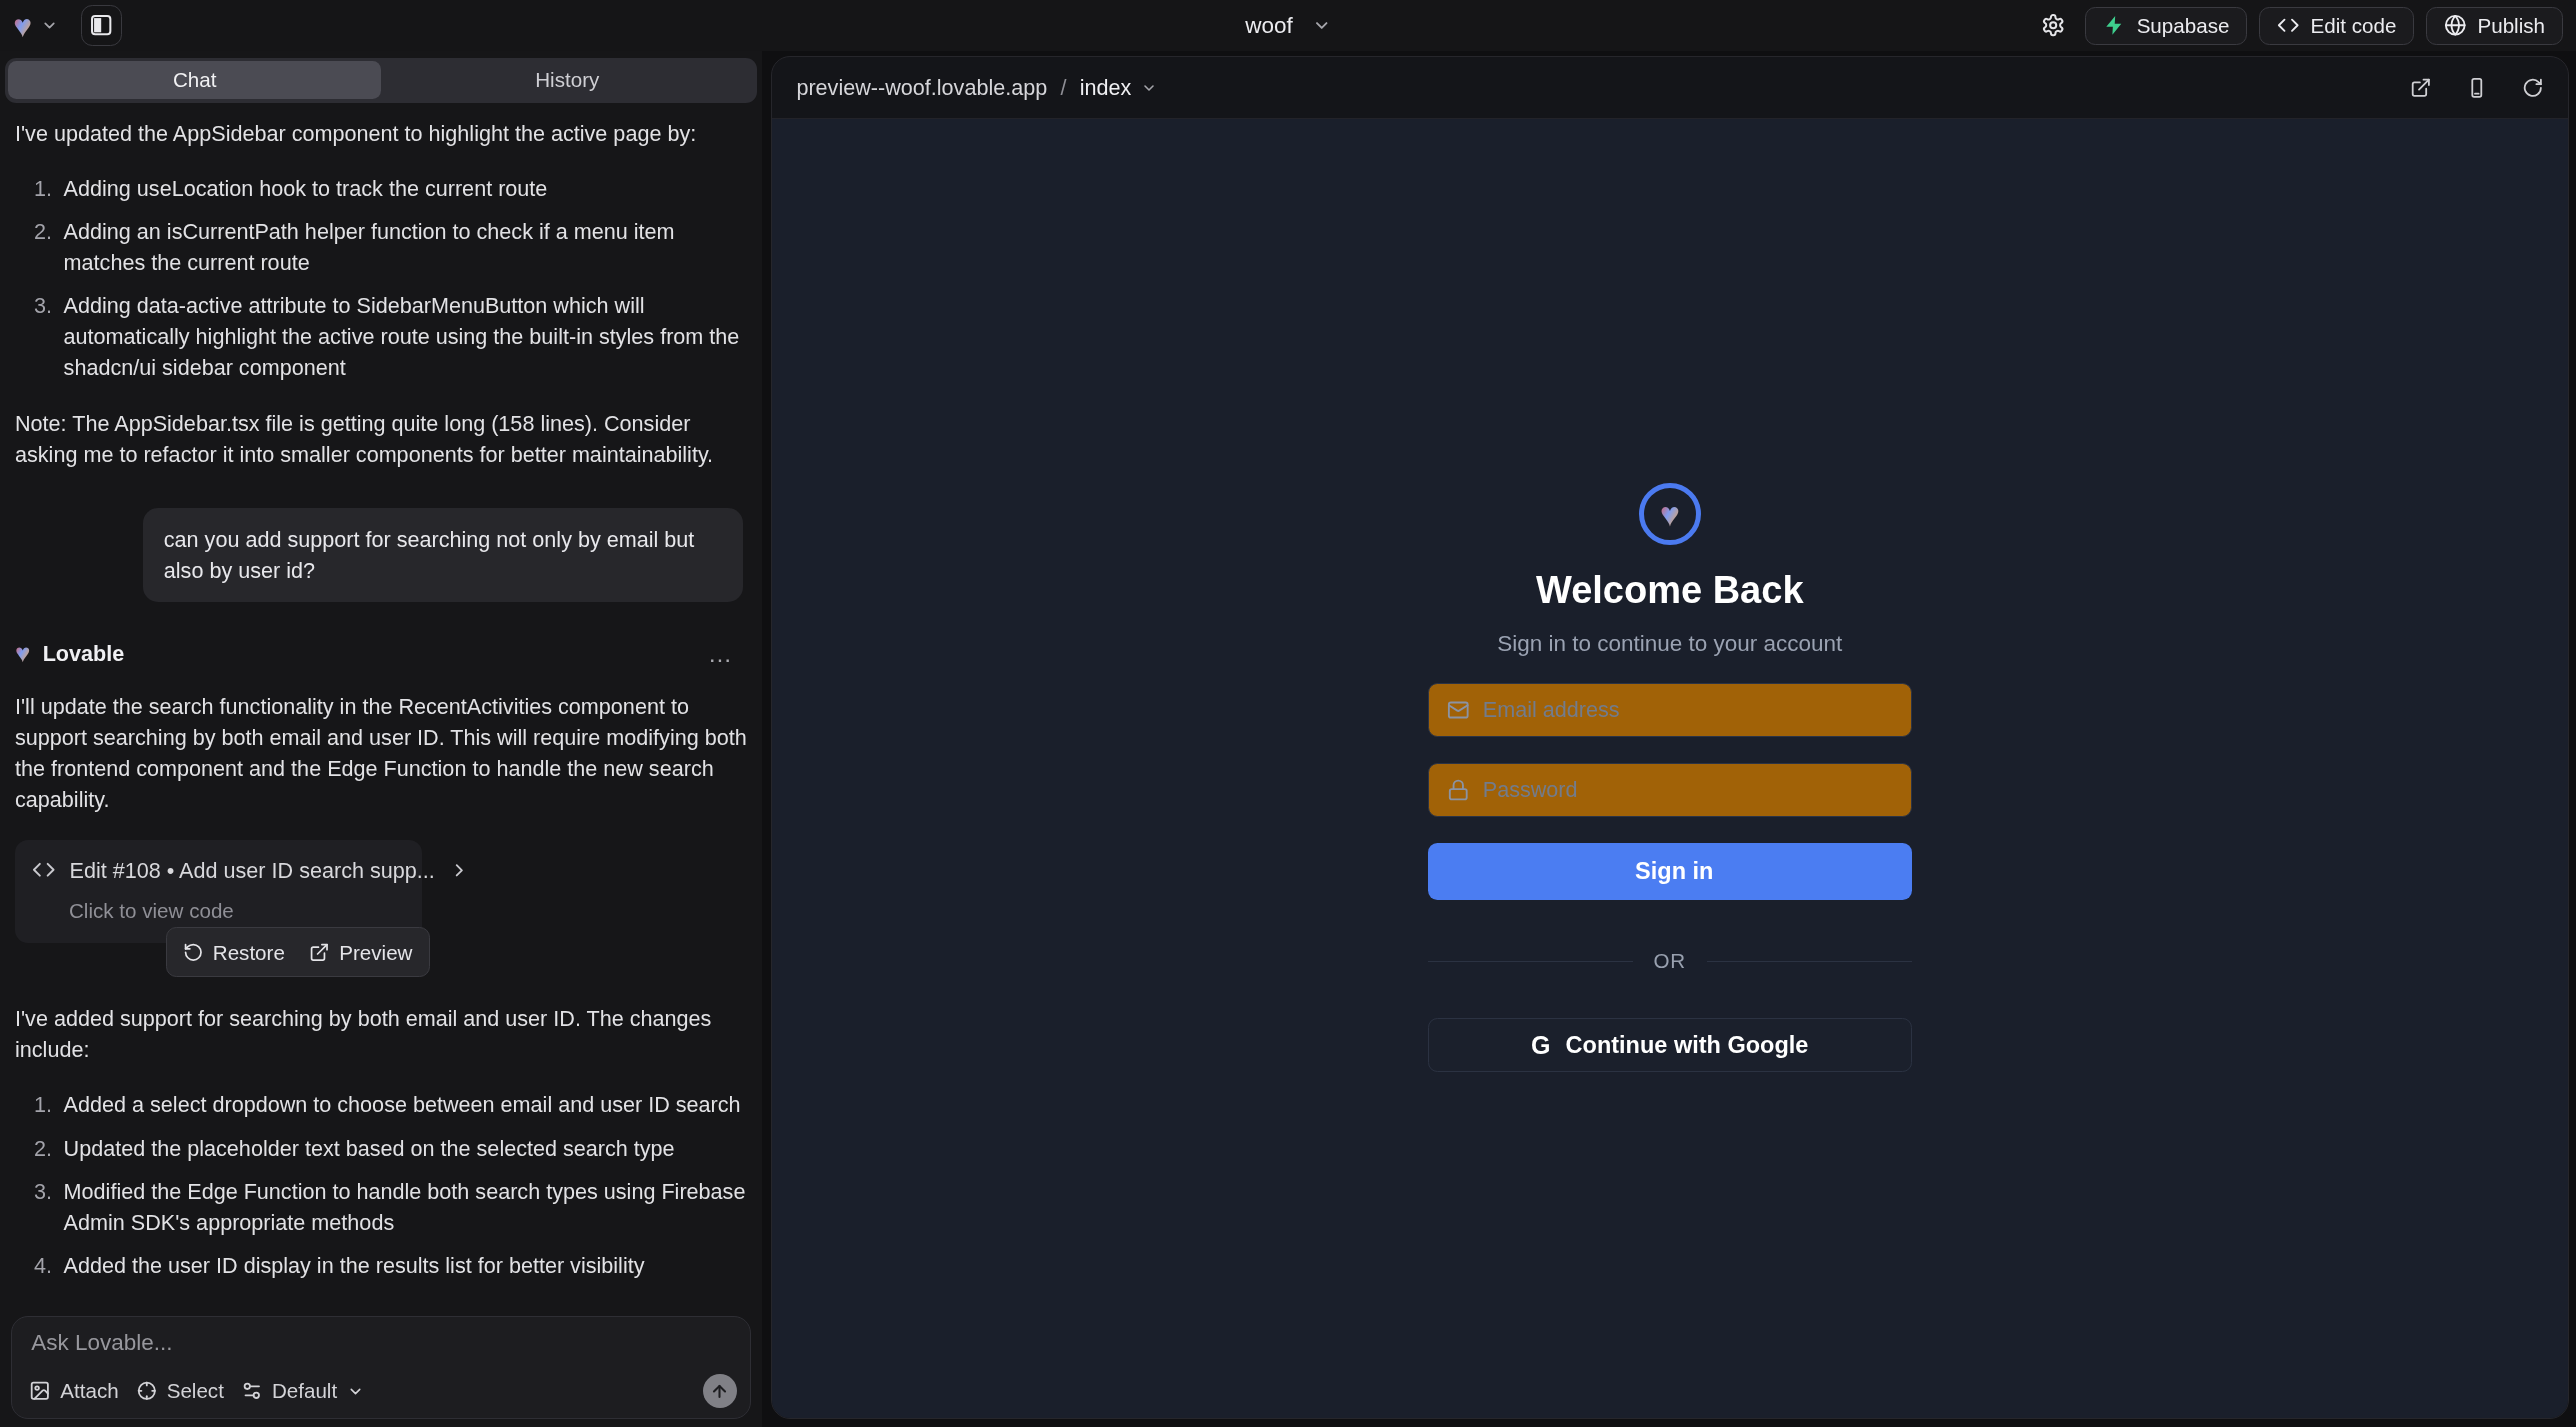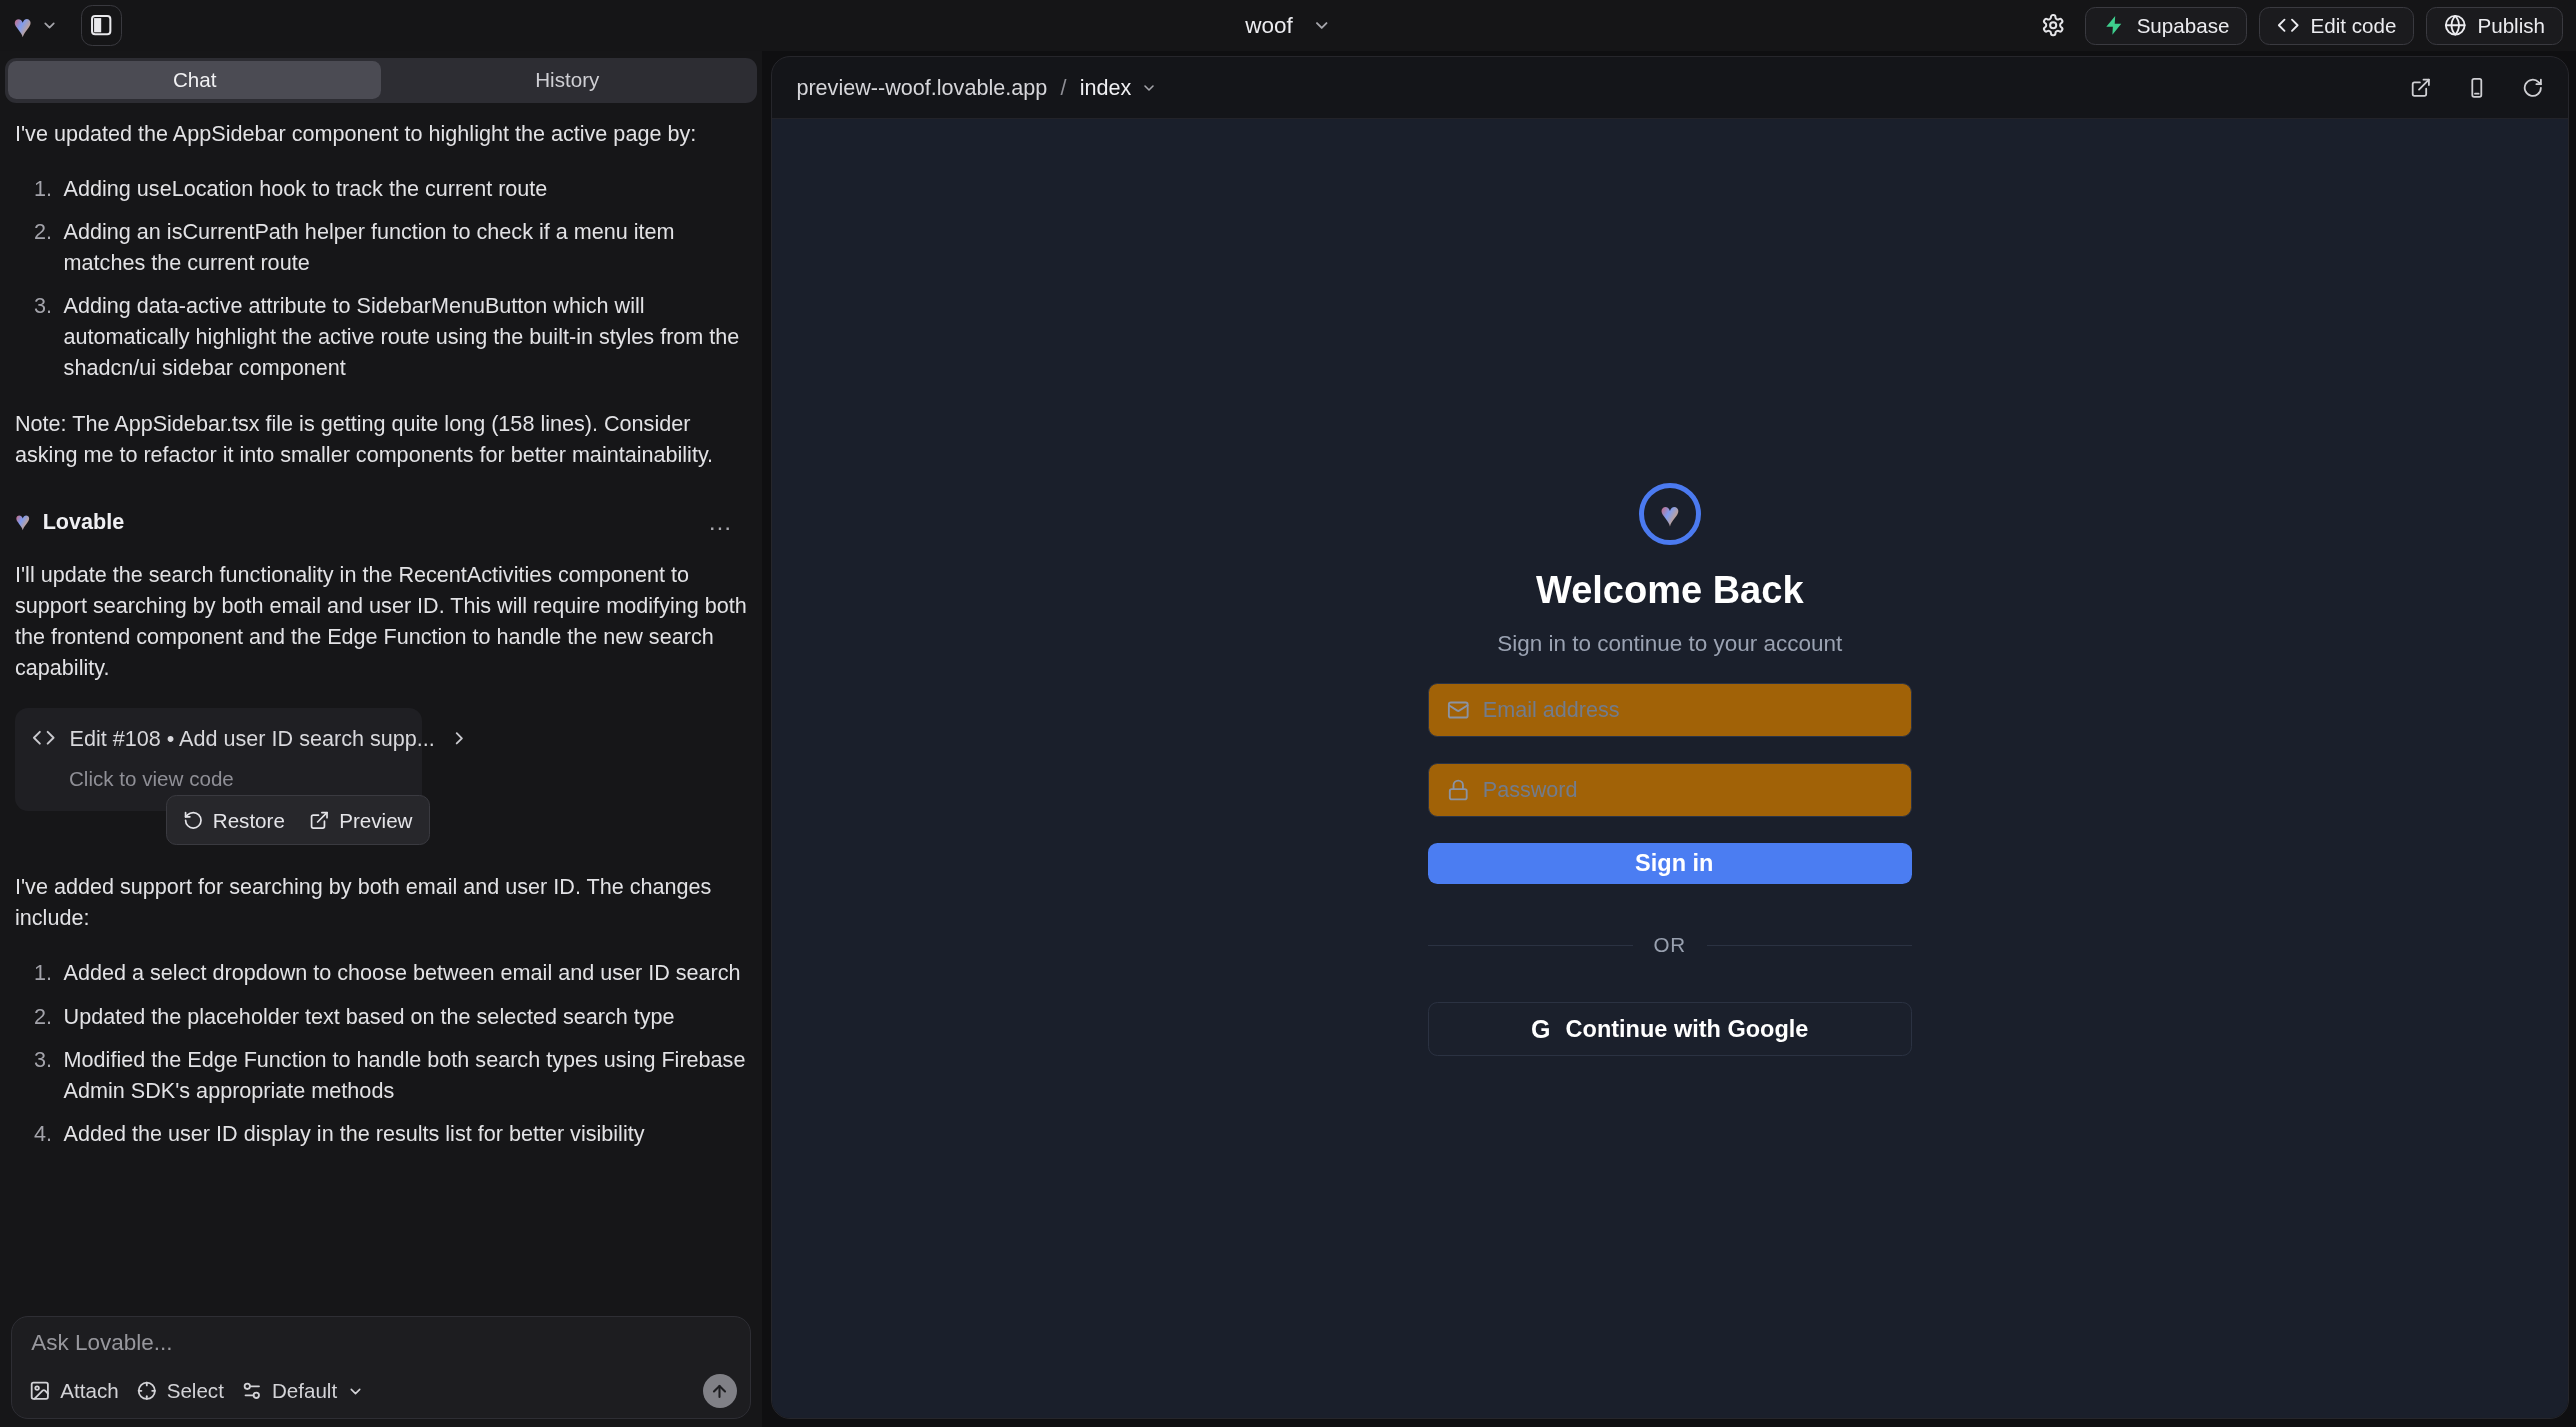--- a/index.html
+++ b/index.html
@@ -154,21 +154,21 @@
   .field .f-icon { position:absolute; left:19px; top:50%; transform:translateY(-50%); color:#8b93a3; }
   .field input {
     width:100%; height:54px; border-radius:9.4px;
     background:#a16207; border:0.9px solid #2c3344;
     padding:0 17px 0 54px; font-size:21.6px; color:#e8ebf2; outline:none;
     font-family:"Liberation Sans", sans-serif;
   }
   .field input::placeholder { color:#727c8d; }
 
   .signin-btn {
-    margin-top:26px; width:100%; height:41px; border:none; border-radius:9.4px;
+    margin-top:26px; width:100%; height:57px; border:none; border-radius:9.4px;
     background:#4b7df2; color:#ffffff; font-size:23.5px; font-weight:bold;
     font-family:"Liberation Sans", sans-serif;
     padding-left:9px;
   }
   .or-row { margin-top:49px; width:100%; display:flex; align-items:center; gap:20.6px; }
   .or-row .line { flex:1; height:0.9px; background:#2b3242; }
   .or-row .or-text { font-size:20.6px; color:#98a0af; letter-spacing:0.9px; }
   .google-btn {
     margin-top:45px; width:100%; height:54px; border-radius:9.4px;
     background:#1b202c; border:0.9px solid #2b3242;
@@ -253,20 +253,21 @@
   <div class="messages">
 
     <p>I've updated the AppSidebar component to highlight the active page by:</p>
     <ol class="chat-list">
       <li>Adding useLocation hook to track the current route</li>
       <li>Adding an isCurrentPath helper function to check if a menu item matches the current route</li>
       <li>Adding data-active attribute to SidebarMenuButton which will automatically highlight the active route using the built-in styles from the shadcn/ui sidebar component</li>
     </ol>
     <p class="msg-note">Note: The AppSidebar.tsx file is getting quite long (158 lines). Consider asking me to refactor it into smaller components for better maintainability.</p>
 
+    <div class="user-bubble">can you add support for searching not only by email but also by user id?</div>
 
     <div class="assistant-head">
       <span class="heart-glyph">♥</span>
       <span class="assistant-name">Lovable</span>
       <span class="assistant-menu">…</span>
     </div>
 
     <p class="msg-par">I'll update the search functionality in the RecentActivities component to support searching by both email and user ID. This will require modifying both the frontend component and the Edge Function to handle the new search capability.</p>
 
     <div class="edit-card">

